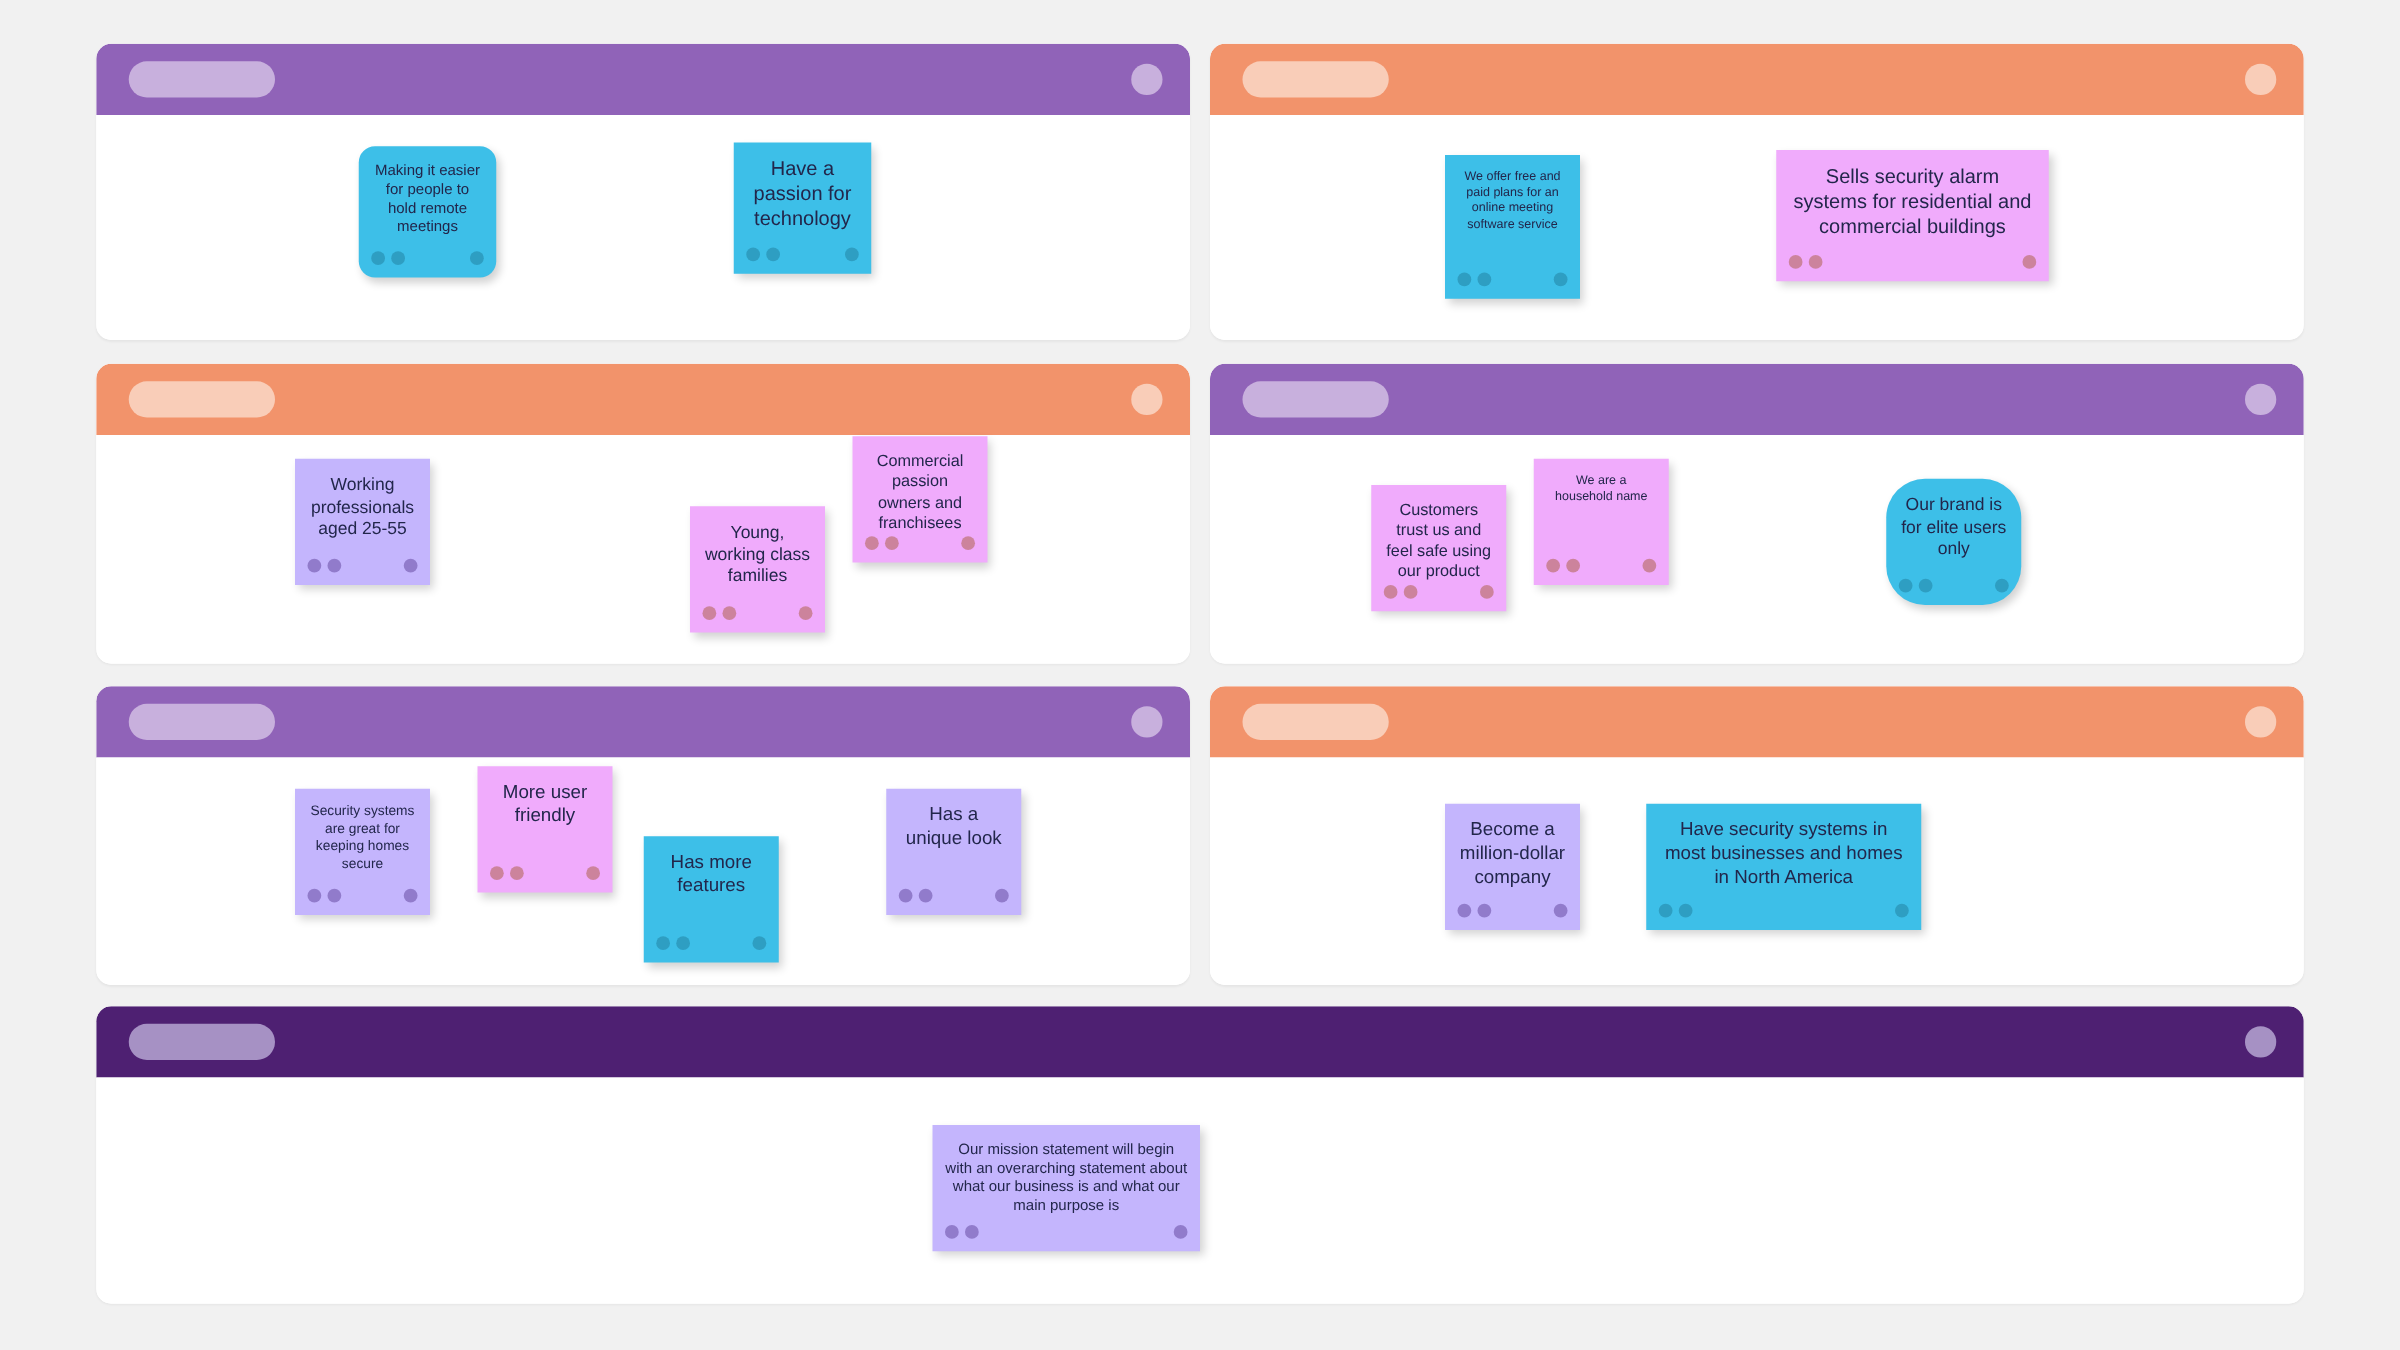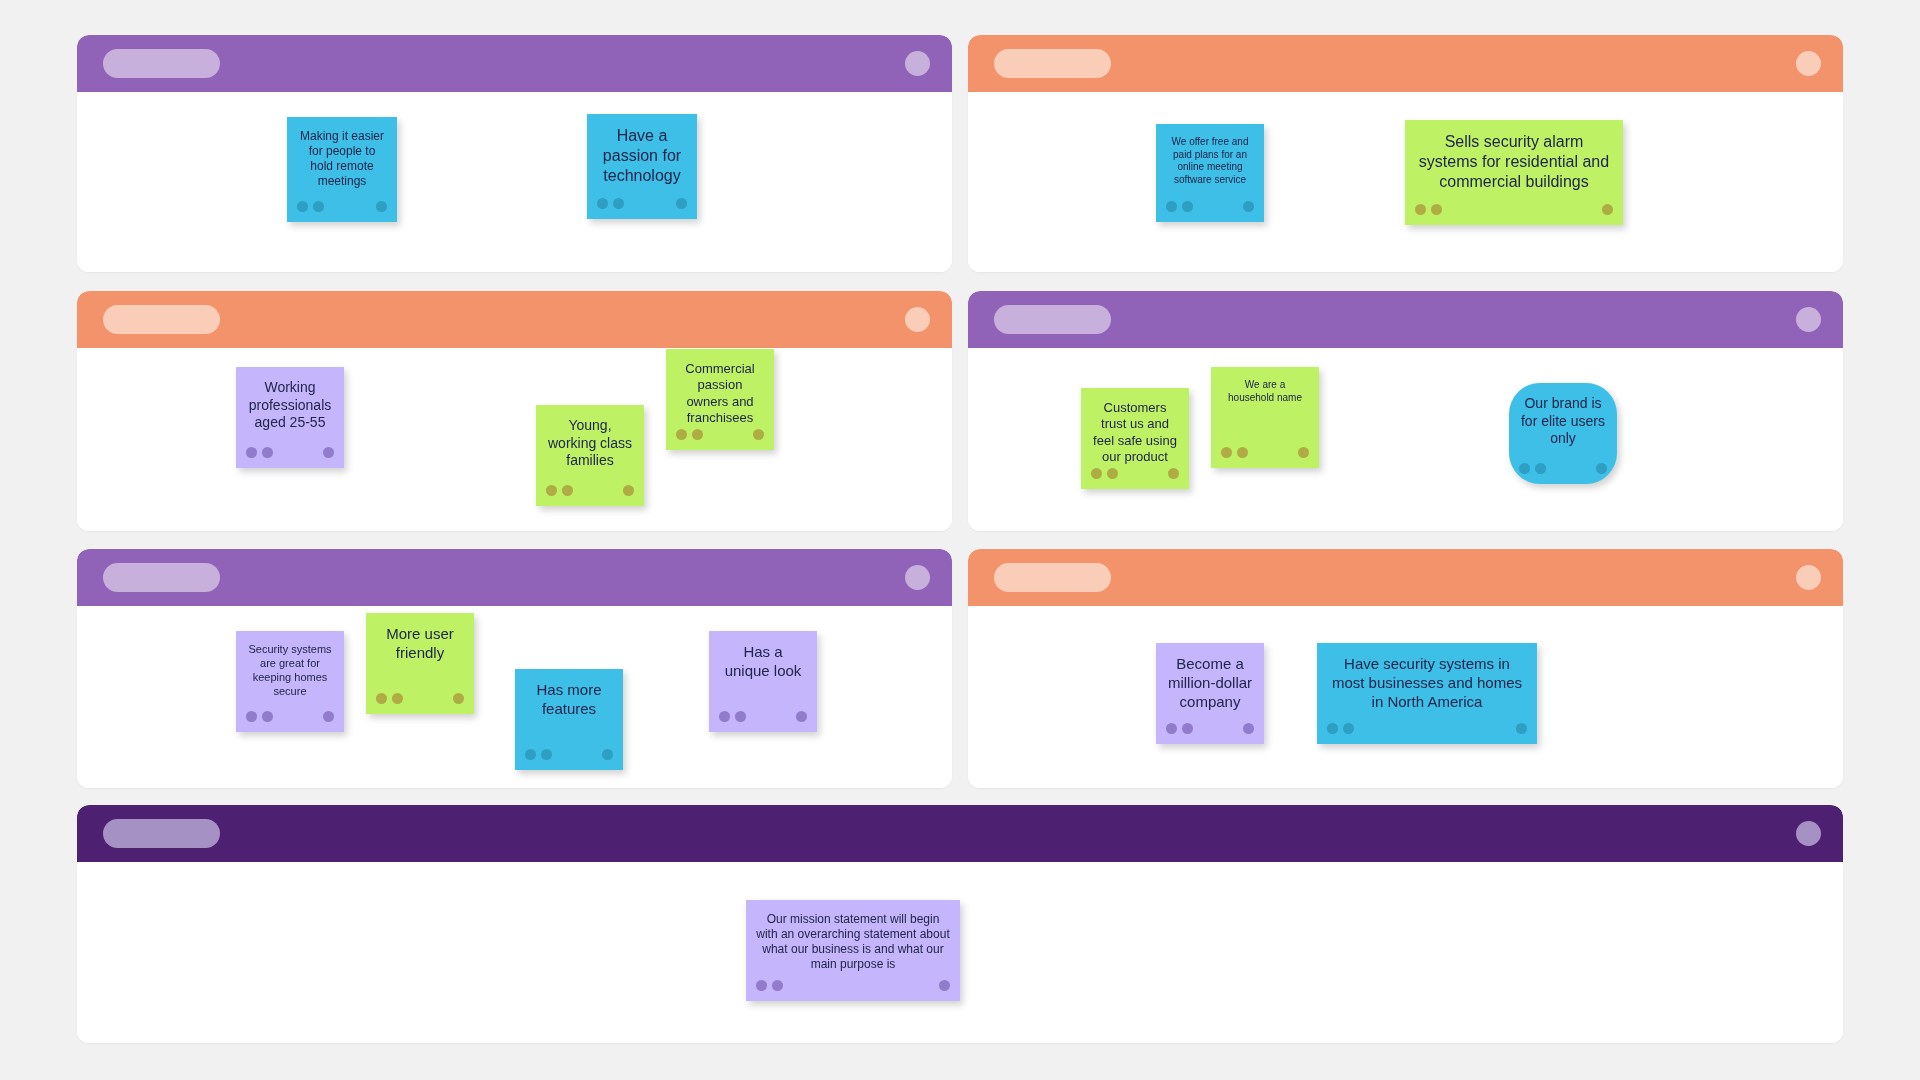--- a/index.html
+++ b/index.html
@@ -87,39 +87,39 @@
     opacity: 0.42;
     background: #2b2b4a;
     top: 0;
   }
   .note .dot.d1 { left: 0; }
   .note .dot.d2 { left: 16px; }
   .note .dot.d3 { right: 0; }
 
   
   .c-blue   { background: #3dbfe8; }
-  .c-orange { background: #bef264; }
+  .c-orange { background: #f0abfc; margin-left: 16px; }
   .c-purple { background: #c4b5fd; }
 
   .c-blue   .dot { background: #1b6f8c; }
   .c-orange .dot { background: #9b4c18; }
   .c-purple .dot { background: #4b2a85; }
 </style>
 </head>
 <body>
 
 <div class="board">
 
   <div class="panel" style="left:77px; top:35px; width:875px; height:237px;">
     <div class="panel-header" style="background:#9063b8;">
       <div class="header-pill" style="background:#c8b0dd;"></div>
       <div class="header-dot" style="background:#c8b0dd;"></div>
     </div>
     <div class="panel-body">
-      <div class="note c-blue" style="left:210px; top:25px; width:110px; height:105px; font-size:12px;">
+      <div class="note c-blue" style="left:210px; top:25px; width:110px; height:105px; font-size:12px;border-radius:13px;">
         <span class="note-text">Making it easier for people to hold remote meetings</span>
         <span class="dots">
           <span class="dot d1"></span>
           <span class="dot d2"></span>
           <span class="dot d3"></span>
         </span>
       </div>
       <div class="note c-blue" style="left:510px; top:22px; width:110px; height:105px; font-size:16px;">
         <span class="note-text">Have a passion for technology</span>
         <span class="dots">
@@ -130,21 +130,21 @@
       </div>
     </div>
   </div>
 
   <div class="panel" style="left:968px; top:35px; width:875px; height:237px;">
     <div class="panel-header" style="background:#f2936b;">
       <div class="header-pill" style="background:#f9cdb8;"></div>
       <div class="header-dot" style="background:#f9cdb8;"></div>
     </div>
     <div class="panel-body">
-      <div class="note c-blue" style="left:188px; top:32px; width:108px; height:98px; font-size:10px;">
+      <div class="note c-blue" style="left:188px; top:32px; width:108px; height:115px; font-size:10px;">
         <span class="note-text">We offer free and paid plans for an online meeting software service</span>
         <span class="dots">
           <span class="dot d1"></span>
           <span class="dot d2"></span>
           <span class="dot d3"></span>
         </span>
       </div>
       <div class="note c-orange" style="left:437px; top:28px; width:218px; height:105px; font-size:16px;">
         <span class="note-text">Sells security alarm systems for residential and commercial buildings</span>
         <span class="dots">

